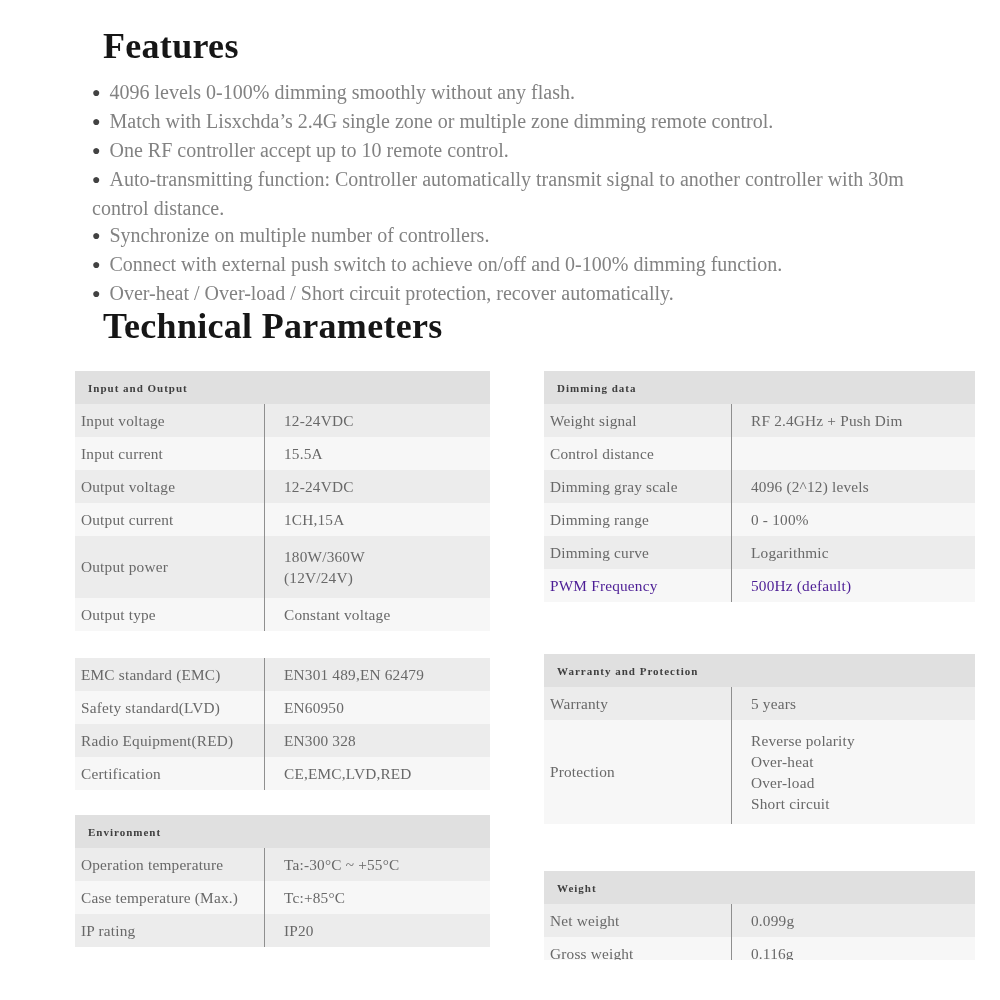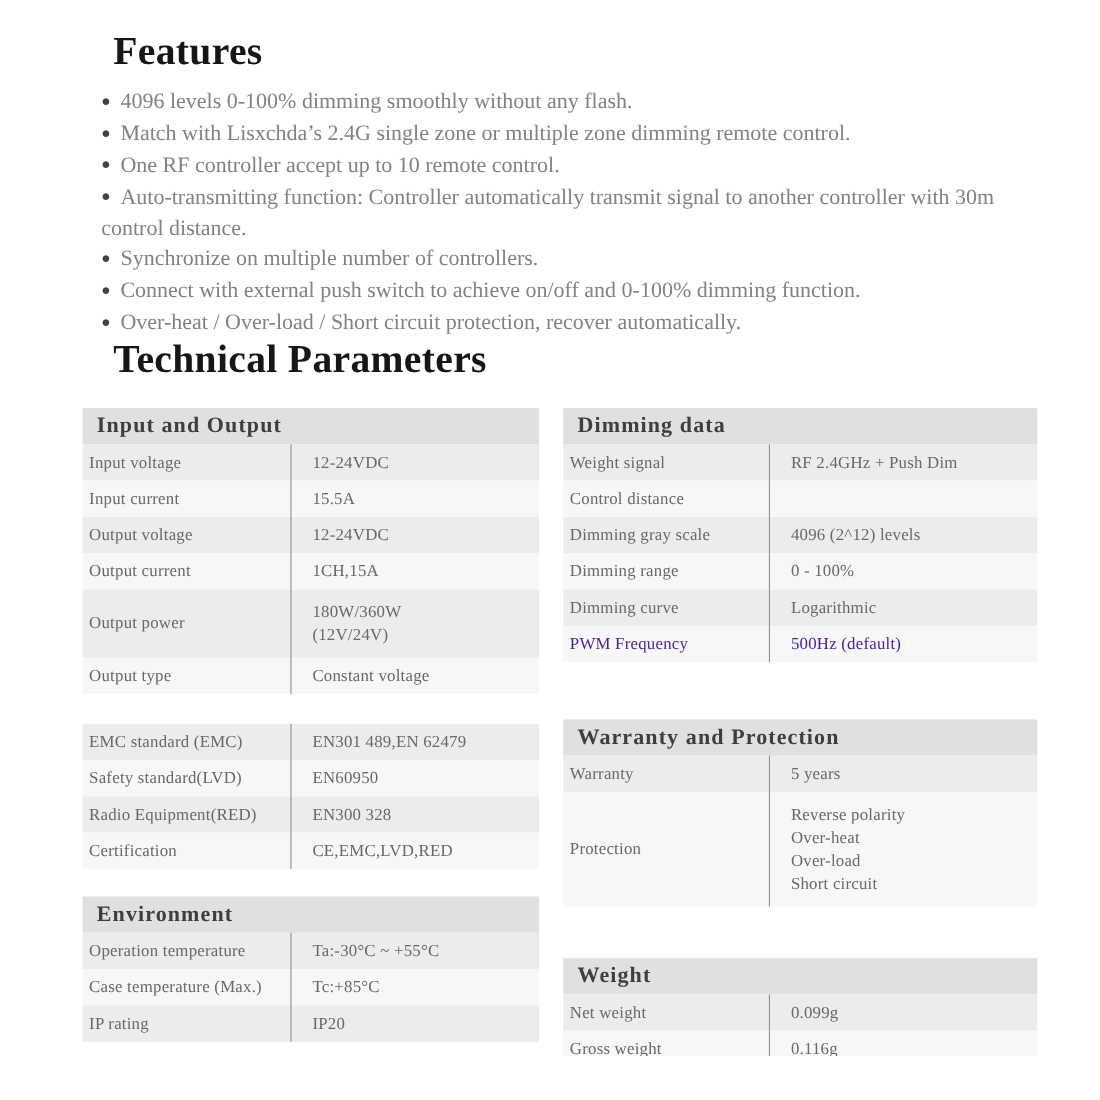--- a/index.html
+++ b/index.html
@@ -15,29 +15,29 @@
 
   
   .feature-list{list-style:none;margin:0;padding:0;
                 font-size:20px;line-height:27px;color:var(--feature-text);}
   .feature-list li{margin:0;}
   .dot{font-size:14px;color:#424242;margin-right:9px;position:relative;top:-2px;}
 
   
   .column{position:absolute;top:371px;}
   .column-left{left:55px;width:415px;}
-  .column-right{left:492px;width:431px;}
+  .column-right{left:524px;width:431px;}
   .column-left  .spec-table:nth-child(2){margin-top:27px;}
   .column-left  .spec-table:nth-child(3){margin-top:25px;}
   .column-right .spec-table:nth-child(2){margin-top:52px;}
   .column-right .spec-table:nth-child(3){margin-top:47px;}
 
   .spec-header{height:33px;display:flex;align-items:center;padding-left:13px;
                background:var(--table-header-bg);color:var(--table-header-text);
-               font-size:20px;font-weight:700;letter-spacing:1px;}
+               font-size:11px;font-weight:700;letter-spacing:1px;}
   .spec-row{display:flex;min-height:33px;background:var(--row-even-bg);
             font-size:15.3px;color:var(--table-text);letter-spacing:.2px;}
   .spec-row.odd{background:var(--row-odd-bg);}
   .spec-row.muted{color:#4c1d95;}
   .spec-label{flex:0 0 190px;width:190px;box-sizing:border-box;display:flex;align-items:center;
               padding-left:6px;border-right:1px solid var(--divider);}
   .column-right .spec-label{flex-basis:188px;width:188px;}
   .spec-value{flex:1;display:flex;align-items:center;padding-left:19px;}
   .spec-row.multi .spec-value{flex-direction:column;align-items:flex-start;justify-content:flex-end;
                               padding-top:10px;padding-bottom:10px;line-height:21px;}

